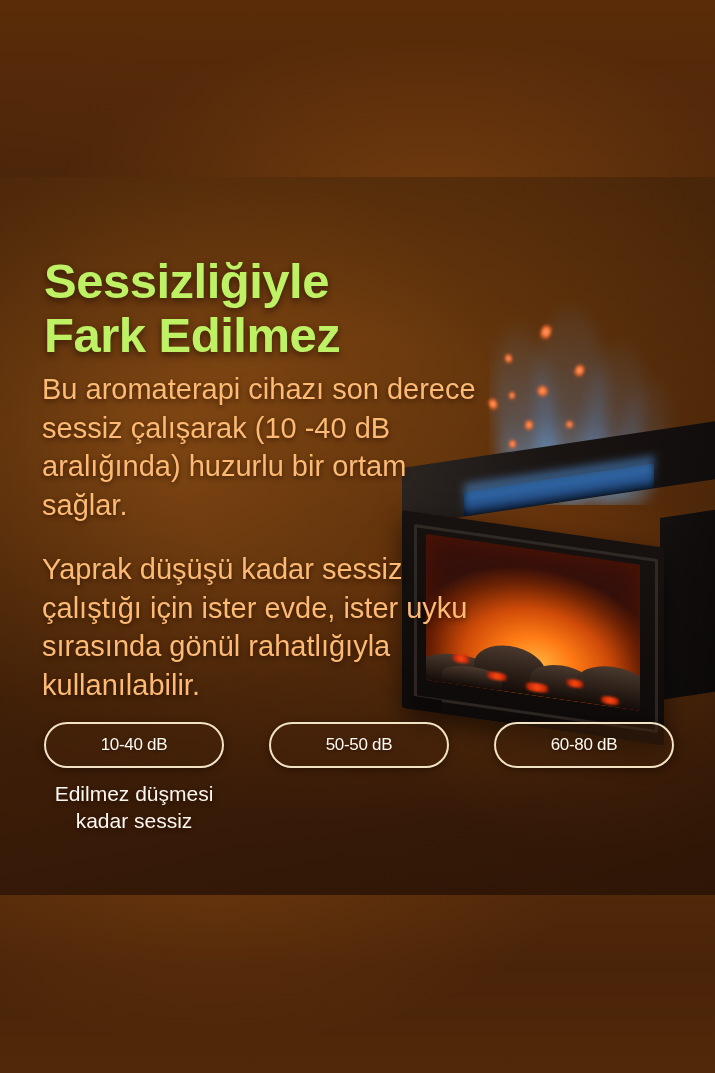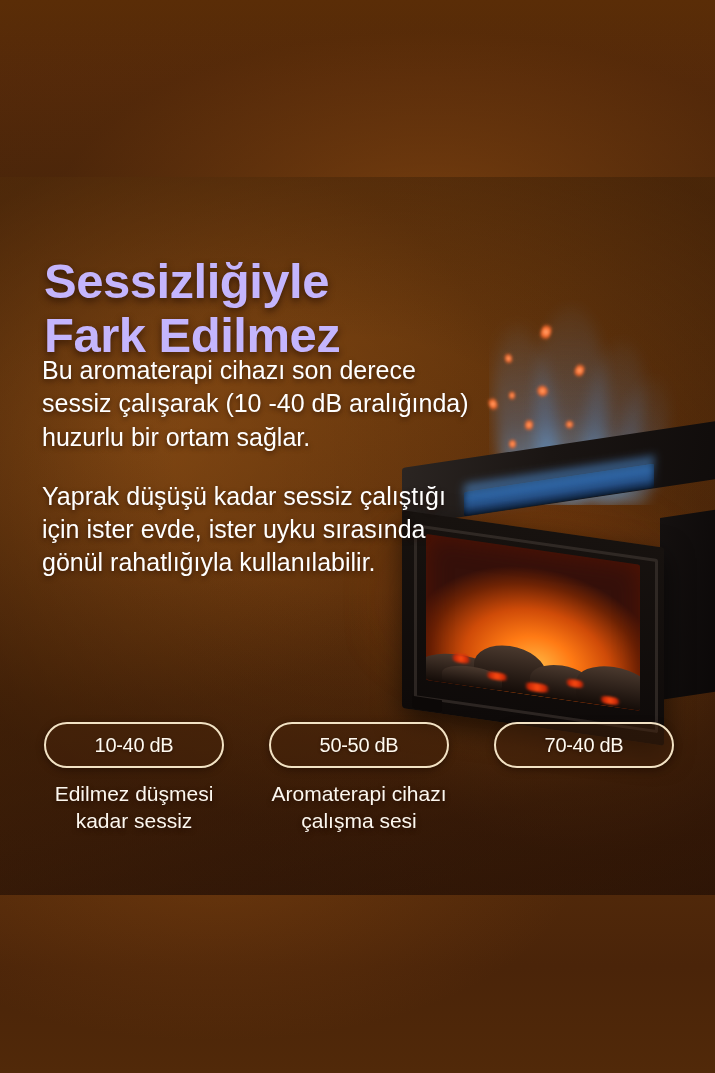--- a/index.html
+++ b/index.html
@@ -35,48 +35,48 @@
   .band-bottom{
     position:absolute;left:0;top:895px;width:715px;height:178px;
     background:
       radial-gradient(ellipse 520px 260px at 30% -20%, rgba(150,80,18,0.35) 0%, rgba(0,0,0,0) 70%),
       linear-gradient(180deg,#50280a 0%,#4a2409 40%,#512909 100%);
   }
 
   
   .headline{
     position:absolute;left:44px;top:222px;width:430px;
-    color:#c4b5fd;
+    color:#bef264;
     font-size:49px;line-height:1.10;font-weight:bold;
     letter-spacing:-0.5px;
     text-shadow:0 3px 7px rgba(30,10,0,0.65);
     white-space:pre-line;
   }
 
   
   .body-copy{
-    position:absolute;left:42px;top:354px;width:440px;
-    color:#ffffff;font-size:25px;line-height:1.33;
+    position:absolute;left:42px;top:370px;width:440px;
+    color:#fdba74;font-size:29px;line-height:1.33;
     text-shadow:0 2px 5px rgba(30,10,0,0.6);
   }
   .body-copy p{margin:0 0 26px 0;white-space:pre-line;}
   .body-copy p:last-child{margin-bottom:0;}
 
   
   .badges{
     position:absolute;left:34px;top:722px;width:650px;
     display:flex;justify-content:space-between;align-items:flex-start;
   }
   .badge-col{width:200px;display:flex;flex-direction:column;align-items:center;}
   .pill{
     width:180px;height:46px;box-sizing:border-box;
     border:2px solid #f2e2c4;border-radius:26px;
     background:rgba(72,36,10,0.45);
     display:flex;align-items:center;justify-content:center;
-    color:#fffaf0;font-size:20px;font-weight:500;letter-spacing:-0.3px;
+    color:#fffaf0;font-size:17px;font-weight:500;letter-spacing:-0.3px;
     box-shadow:0 2px 7px rgba(25,10,0,0.55);
     text-shadow:0 1px 3px rgba(30,10,0,0.6);
   }
   .cap{
     margin-top:13px;text-align:center;
     color:#fcf7ef;font-size:21px;line-height:1.28;
     text-shadow:0 2px 5px rgba(30,10,0,0.6);
     white-space:pre-line;
   }
 
@@ -237,22 +237,20 @@
   </div>
 
   <div class="badges">
     <div class="badge-col">
       <div class="pill">10-40 dB</div>
       <div class="cap">Edilmez düşmesi
 kadar sessiz</div>
     </div>
     <div class="badge-col">
       <div class="pill">50-50 dB</div>
-      <div class="cap">Aromaterapi cihazı
-çalışma sesi</div>
     </div>
     <div class="badge-col">
-      <div class="pill">70-40 dB</div>
+      <div class="pill">60-80 dB</div>
     </div>
   </div>
 
   <div class="band-bottom"></div>
 </div>
 
 </body></html>

